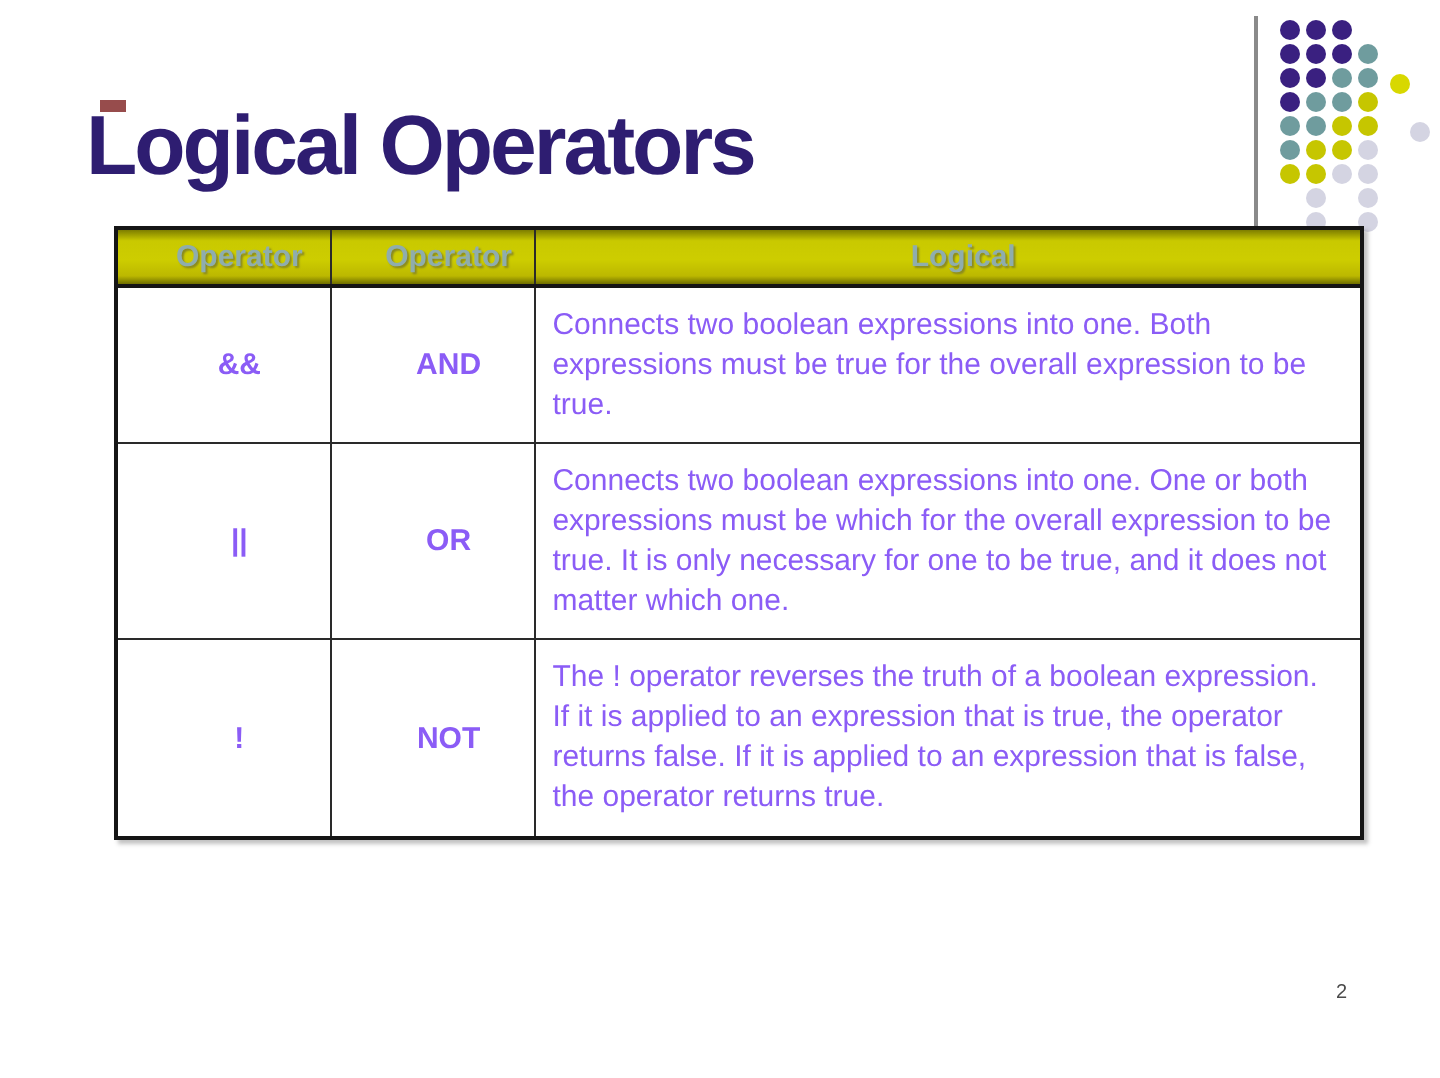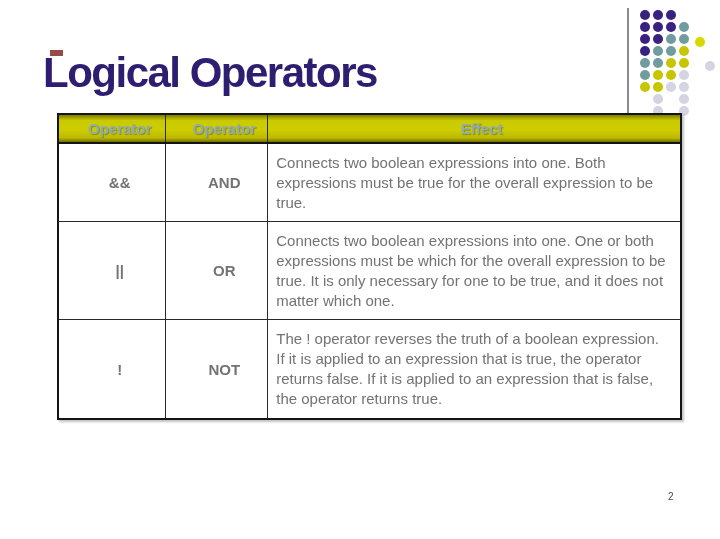--- a/index.html
+++ b/index.html
@@ -24,21 +24,21 @@
             border-collapse:collapse;background:#fff;
             border:2px solid #151515;
             box-shadow:2px 2px 2px rgba(120,120,120,.45);}
   .op-table th,.op-table td{border:1px solid #2a2a2a;padding-left:16px;}
   .op-table th{
     height:25px;
     background:linear-gradient(180deg,#7e7e00 0%,#c9c900 20%,#cdcd00 55%,#bcb800 85%,#6e6e00 100%);
     color:#8fadad;font-size:15px;font-weight:bold;text-align:center;
     text-shadow:1px 1px 1px #8a8a20;
     border-bottom:2px solid #151515;}
-  .op-table td{vertical-align:middle;color:#737373;}
+  .op-table td{vertical-align:middle;color:#8b5cf6;}
   td.op-cell,td.meaning-cell{text-align:center;font-weight:bold;font-size:15px;}
   td.effect-cell{font-size:15px;line-height:20px;padding:4px 10px 4px 8px;
                  white-space:pre-wrap;}
   tbody tr:nth-child(1) td{height:69px;}
   tbody tr:nth-child(2) td{height:89px;}
   tbody tr:nth-child(3) td{height:90px;}
 
   .page-num{position:absolute;left:668px;top:491px;font-size:10px;color:#4a4a4a;}
 </style>
 </head>
@@ -91,21 +91,21 @@
   <table class="op-table">
     <colgroup>
       <col style="width:108px">
       <col style="width:102px">
       <col style="width:415px">
     </colgroup>
     <thead>
       <tr>
         <th>Operator</th>
         <th>Operator</th>
-        <th>Effect</th>
+        <th>Logical</th>
       </tr>
     </thead>
     <tbody>
       <tr>
         <td class="op-cell">&amp;&amp;</td>
         <td class="meaning-cell">AND</td>
         <td class="effect-cell">Connects two boolean expressions into one. Both expressions must be true for the overall expression to be true.</td>
       </tr>
       <tr>
         <td class="op-cell">||</td>

